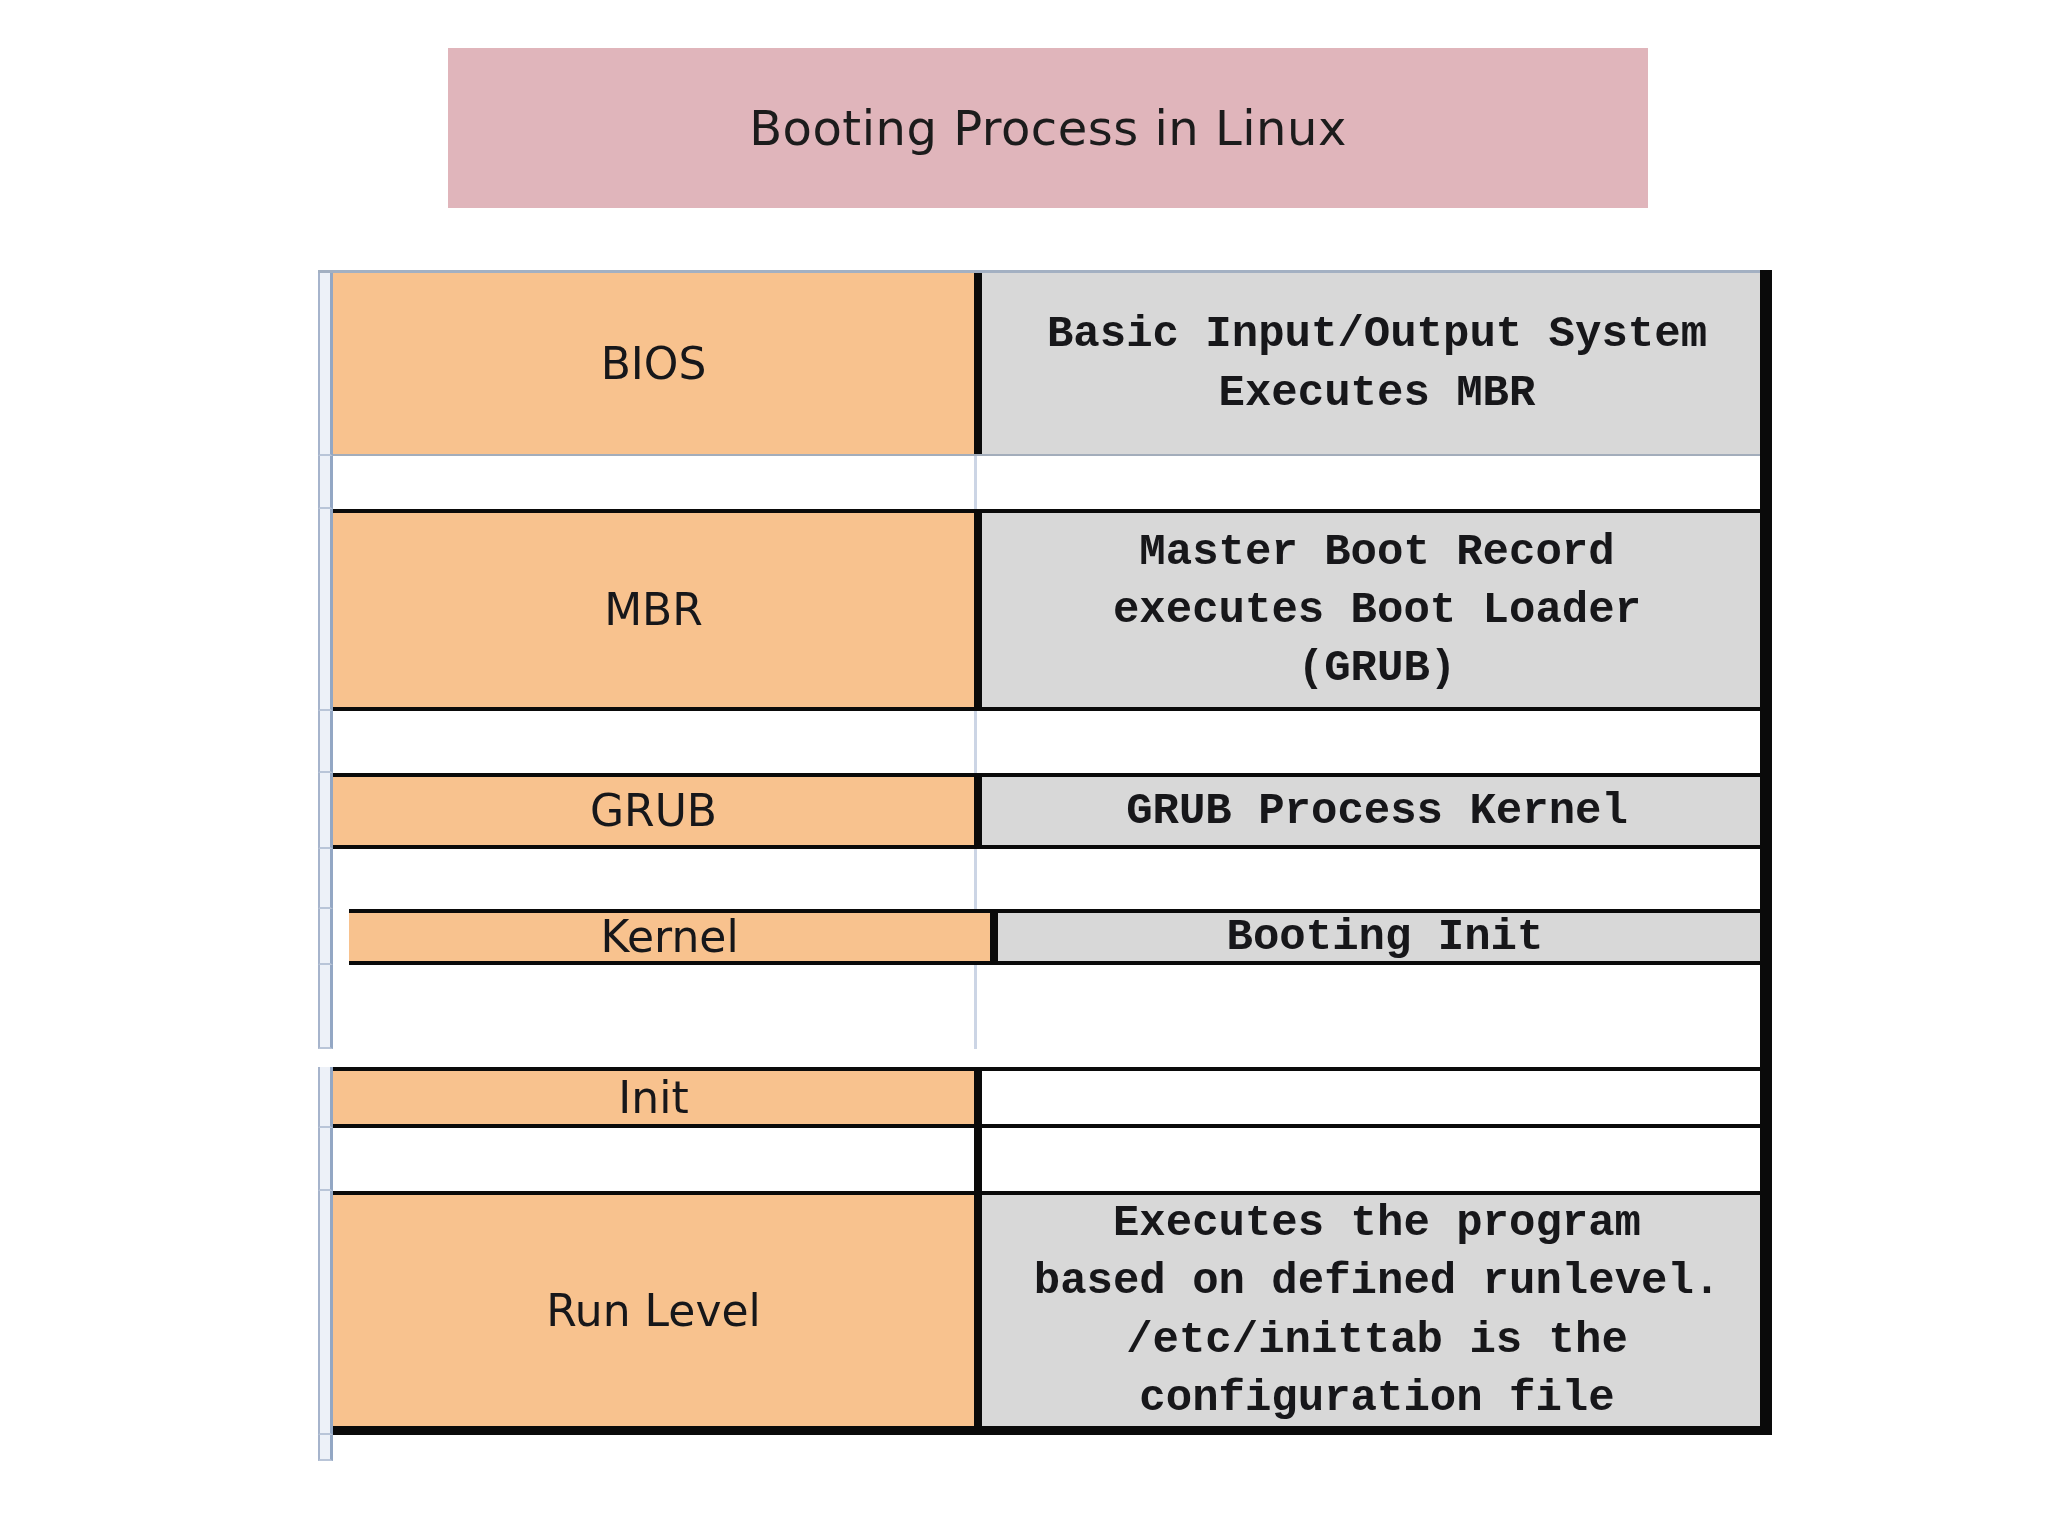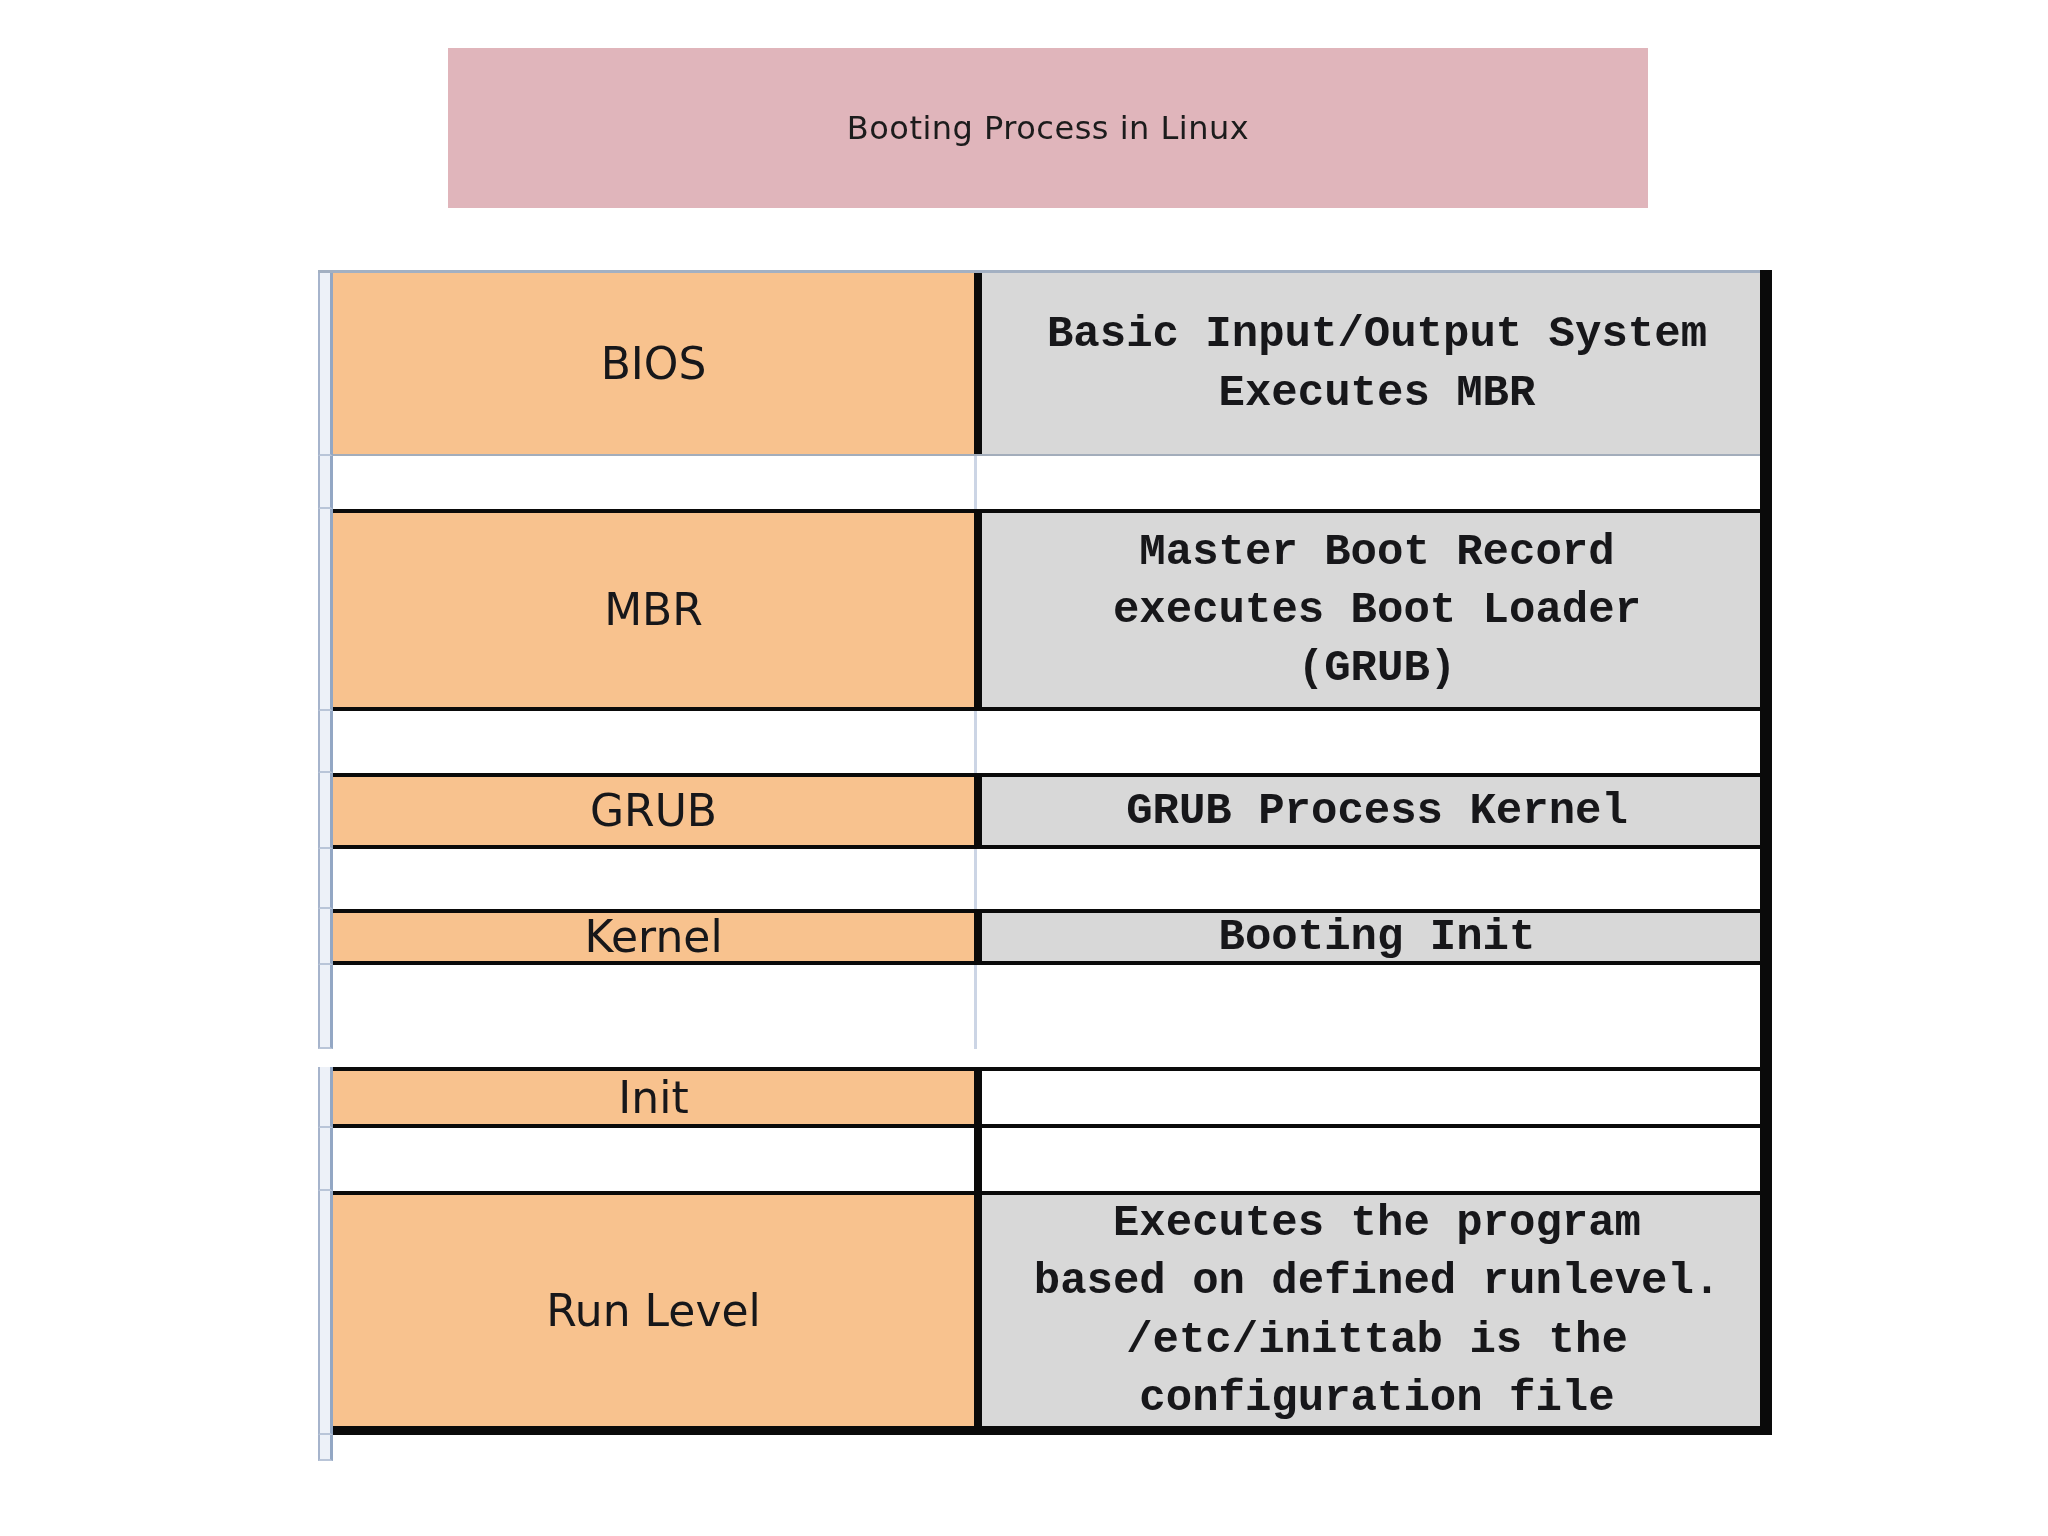--- a/index.html
+++ b/index.html
@@ -11,21 +11,21 @@
   }
   .canvas{position:absolute;inset:0;}
 
   
   .title-box{
     position:absolute;left:448px;top:48px;width:1200px;height:160px;
     background:#e0b5bb;
     display:flex;align-items:center;justify-content:center;
   }
   .title-text{
-    font-size:32px;font-weight:400;color:#1c1c1c;letter-spacing:0.5px;
+    font-size:48px;font-weight:400;color:#1c1c1c;letter-spacing:0.5px;
   }
 
   
   .table-wrap{
     position:absolute;left:318px;top:270px;width:1454px;
     border-top:3px solid #a3b0c2;
   }
   .trow{display:flex;width:100%;box-sizing:border-box;}
 
   .gutter{
@@ -63,21 +63,21 @@
   .desc-text{
     font-size:44px;font-weight:bold;color:#17171a;
     white-space:pre-line;line-height:1.32;
   }
 
   
   .r-bios{height:183px;}
   .r-bios .main{border-bottom:2px solid #a3adbb;}
   .r-mbr{height:202px;}
   .r-grub{height:76px;}
-  .r-kernel{height:56px;}
+  .r-kernel{height:56px;gap:16px;}
   .r-init{height:61px;margin-top:18px;}
   .r-runlevel{height:244px;}
   .r-dark .main{border-top:4px solid #0a0a0a;border-bottom:4px solid #0a0a0a;}
   .r-runlevel .main{border-top:4px solid #0a0a0a;border-bottom:9px solid #0a0a0a;}
 
   
   .gap .lcell,.gap .rcell{background:#ffffff;}
   .gap .vdiv{background:#ffffff;border-left:3px solid #ccd5e5;}
   .gap-black .vdiv{background:#0a0a0a;border-left:none;}
   .g1{height:53px;} .g2{height:62px;} .g3{height:60px;}

